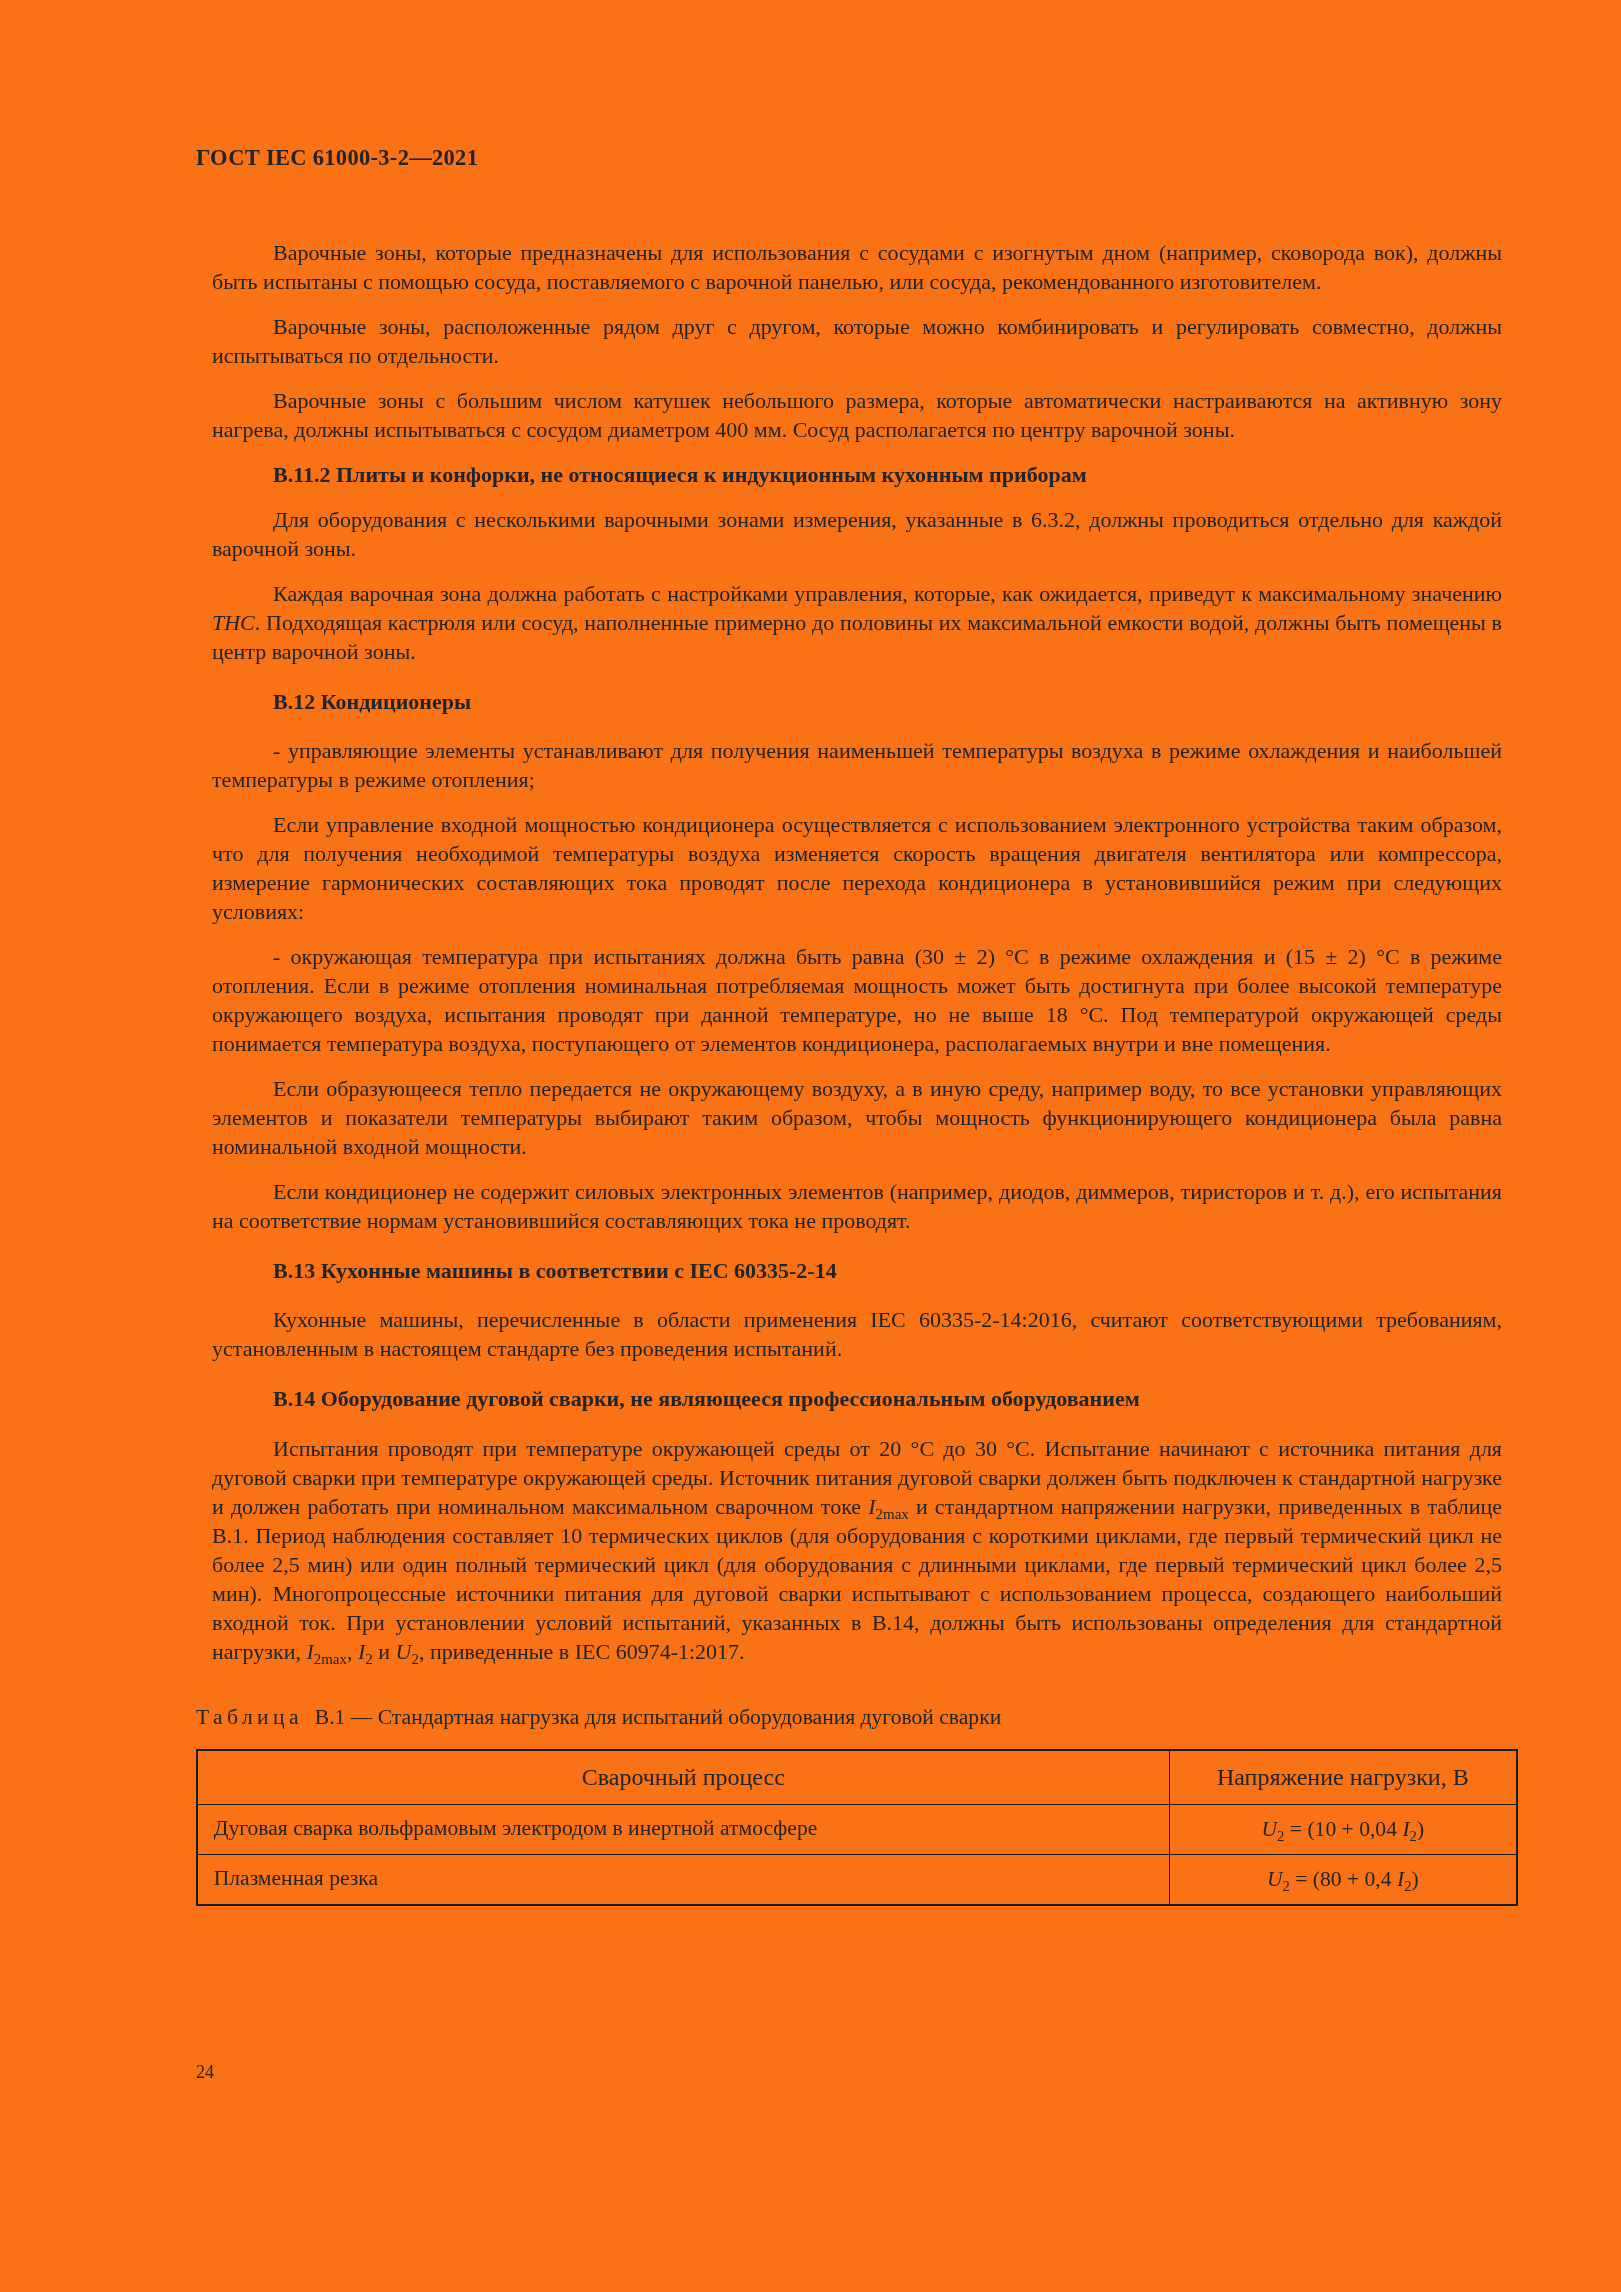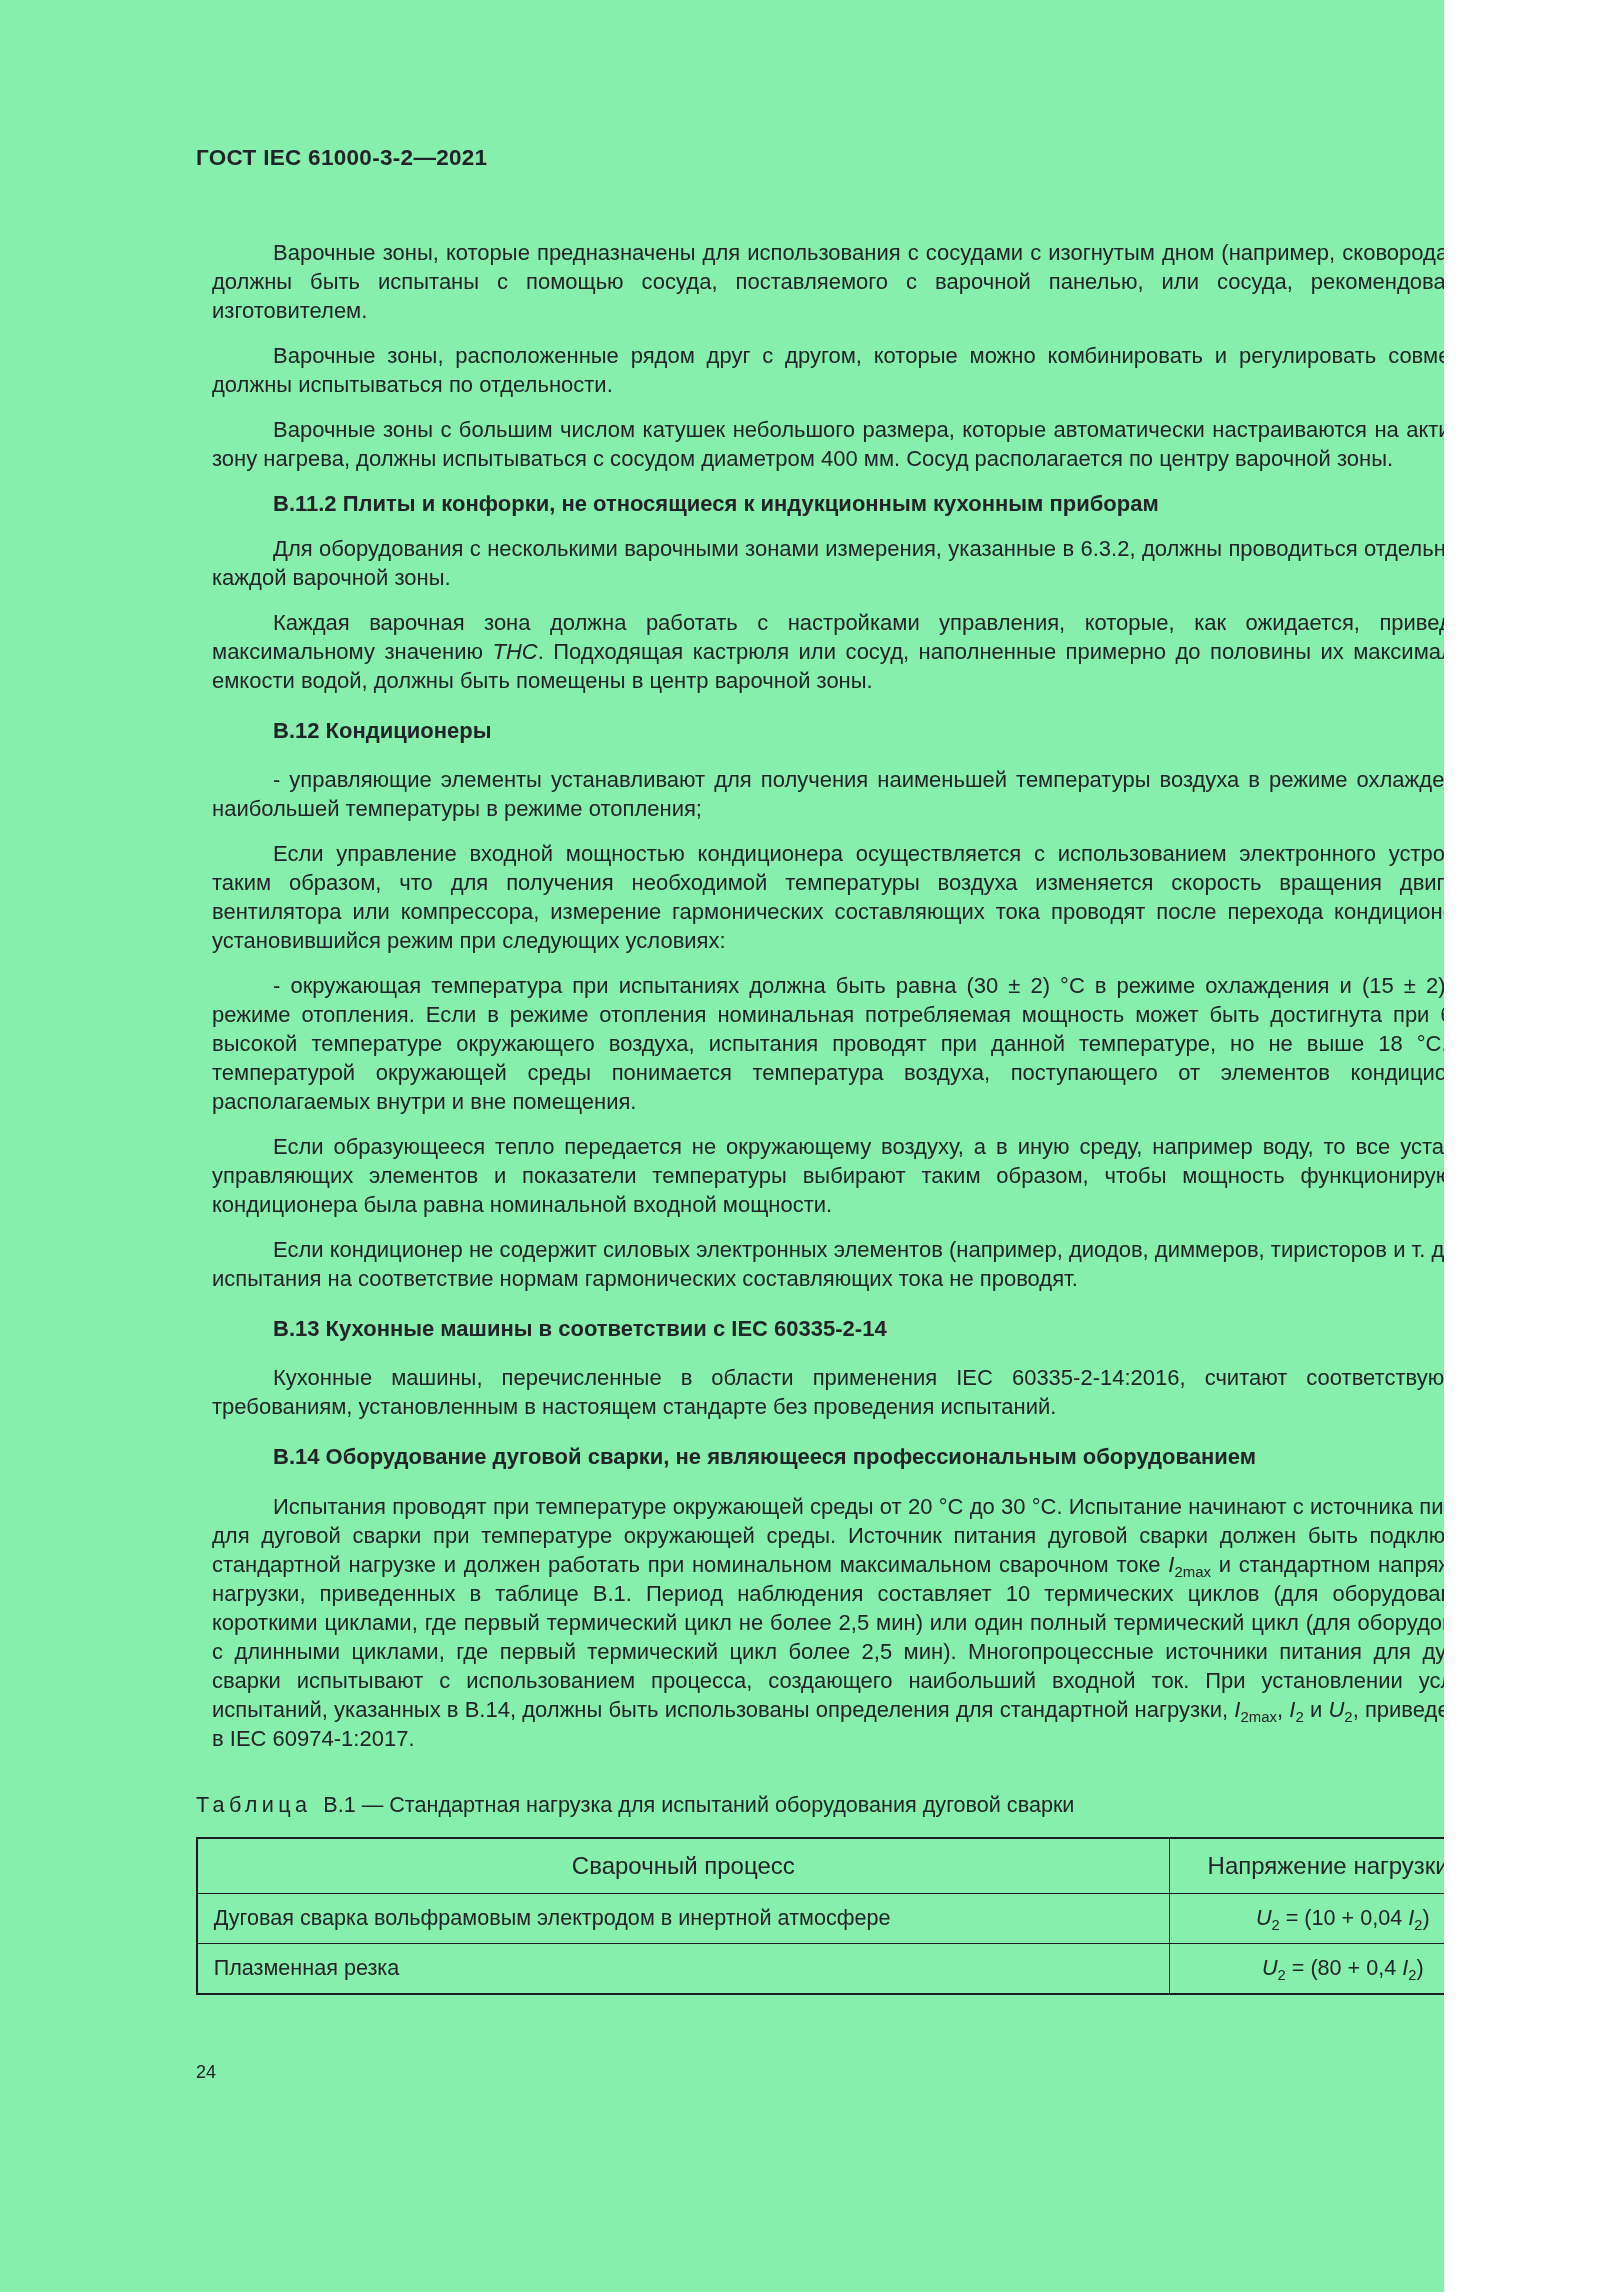--- a/index.html
+++ b/index.html
@@ -1,21 +1,21 @@
 <!DOCTYPE html>
 <html><head>
 <meta charset="utf-8">
 <style>
   html, body { margin:0; padding:0; background:#ffffff; }
   .page {
     position: relative;
-    width: 1444px;
+    width: 1621px;
     height: 2293px;
-    background: #86efac;
-    font-family: Liberation Sans, sans-serif;
+    background: #f97316;
+    font-family: Liberation Serif, serif;
     color: #212429;
     overflow: hidden;
   }
   .content {
     position: absolute;
     left: 196px;
     top: 145px;
     width: 1322px;
   }
   .doc-header {
@@ -94,21 +94,21 @@
         <p class="para text">Варочные зоны, расположенные рядом друг с другом, которые можно комбинировать и регулировать совместно, должны испытываться по отдельности.</p>
         <p class="para text">Варочные зоны с большим числом катушек небольшого размера, которые автоматически настраиваются на активную зону нагрева, должны испытываться с сосудом диаметром 400 мм. Сосуд располагается по центру варочной зоны.</p>
         <p class="para heading">В.11.2 Плиты и конфорки, не относящиеся к индукционным кухонным приборам</p>
         <p class="para text">Для оборудования с несколькими варочными зонами измерения, указанные в 6.3.2, должны проводиться отдельно для каждой варочной зоны.</p>
         <p class="para text">Каждая варочная зона должна работать с настройками управления, которые, как ожидается, приведут к максимальному значению <i>THC</i>. Подходящая кастрюля или сосуд, наполненные примерно до половины их максимальной емкости водой, должны быть помещены в центр варочной зоны.</p>
         <p class="para heading-spaced">В.12 Кондиционеры</p>
         <p class="para text">- управляющие элементы устанавливают для получения наименьшей температуры воздуха в режиме охлаждения и наибольшей температуры в режиме отопления;</p>
         <p class="para text">Если управление входной мощностью кондиционера осуществляется с использованием электронного устройства таким образом, что для получения необходимой температуры воздуха изменяется скорость вращения двигателя вентилятора или компрессора, измерение гармонических составляющих тока проводят после перехода кондиционера в установившийся режим при следующих условиях:</p>
         <p class="para text">- окружающая температура при испытаниях должна быть равна (30 ± 2) °С в режиме охлаждения и (15 ± 2) °С в режиме отопления. Если в режиме отопления номинальная потребляемая мощность может быть достигнута при более высокой температуре окружающего воздуха, испытания проводят при данной температуре, но не выше 18 °С. Под температурой окружающей среды понимается температура воздуха, поступающего от элементов кондиционера, располагаемых внутри и вне помещения.</p>
         <p class="para text">Если образующееся тепло передается не окружающему воздуху, а в иную среду, например воду, то все установки управляющих элементов и показатели температуры выбирают таким образом, чтобы мощность функционирующего кондиционера была равна номинальной входной мощности.</p>
-        <p class="para text">Если кондиционер не содержит силовых электронных элементов (например, диодов, диммеров, тиристоров и т. д.), его испытания на соответствие нормам гармонических составляющих тока не проводят.</p>
+        <p class="para text">Если кондиционер не содержит силовых электронных элементов (например, диодов, диммеров, тиристоров и т. д.), его испытания на соответствие нормам установившийся составляющих тока не проводят.</p>
         <p class="para heading-spaced">В.13 Кухонные машины в соответствии с IEC 60335-2-14</p>
         <p class="para text">Кухонные машины, перечисленные в области применения IEC 60335-2-14:2016, считают соответствующими требованиям, установленным в настоящем стандарте без проведения испытаний.</p>
         <p class="para heading-spaced">В.14 Оборудование дуговой сварки, не являющееся профессиональным оборудованием</p>
         <p class="para text">Испытания проводят при температуре окружающей среды от 20 °С до 30 °С. Испытание начинают с источника питания для дуговой сварки при температуре окружающей среды. Источник питания дуговой сварки должен быть подключен к стандартной нагрузке и должен работать при номинальном максимальном сварочном токе <i>I</i><sub>2max</sub> и стандартном напряжении нагрузки, приведенных в таблице В.1. Период наблюдения составляет 10 термических циклов (для оборудования с короткими циклами, где первый термический цикл не более 2,5 мин) или один полный термический цикл (для оборудования с длинными циклами, где первый термический цикл более 2,5 мин). Многопроцессные источники питания для дуговой сварки испытывают с использованием процесса, создающего наибольший входной ток. При установлении условий испытаний, указанных в В.14, должны быть использованы определения для стандартной нагрузки, <i>I</i><sub>2max</sub>, <i>I</i><sub>2</sub> и <i>U</i><sub>2</sub>, приведенные в IEC 60974-1:2017.</p>
       </div>
 
     <p class="table-caption">
       <span class="caption-label">Таблица</span><span>В.1 — Стандартная нагрузка для испытаний оборудования дуговой сварки</span>
     </p>
 

